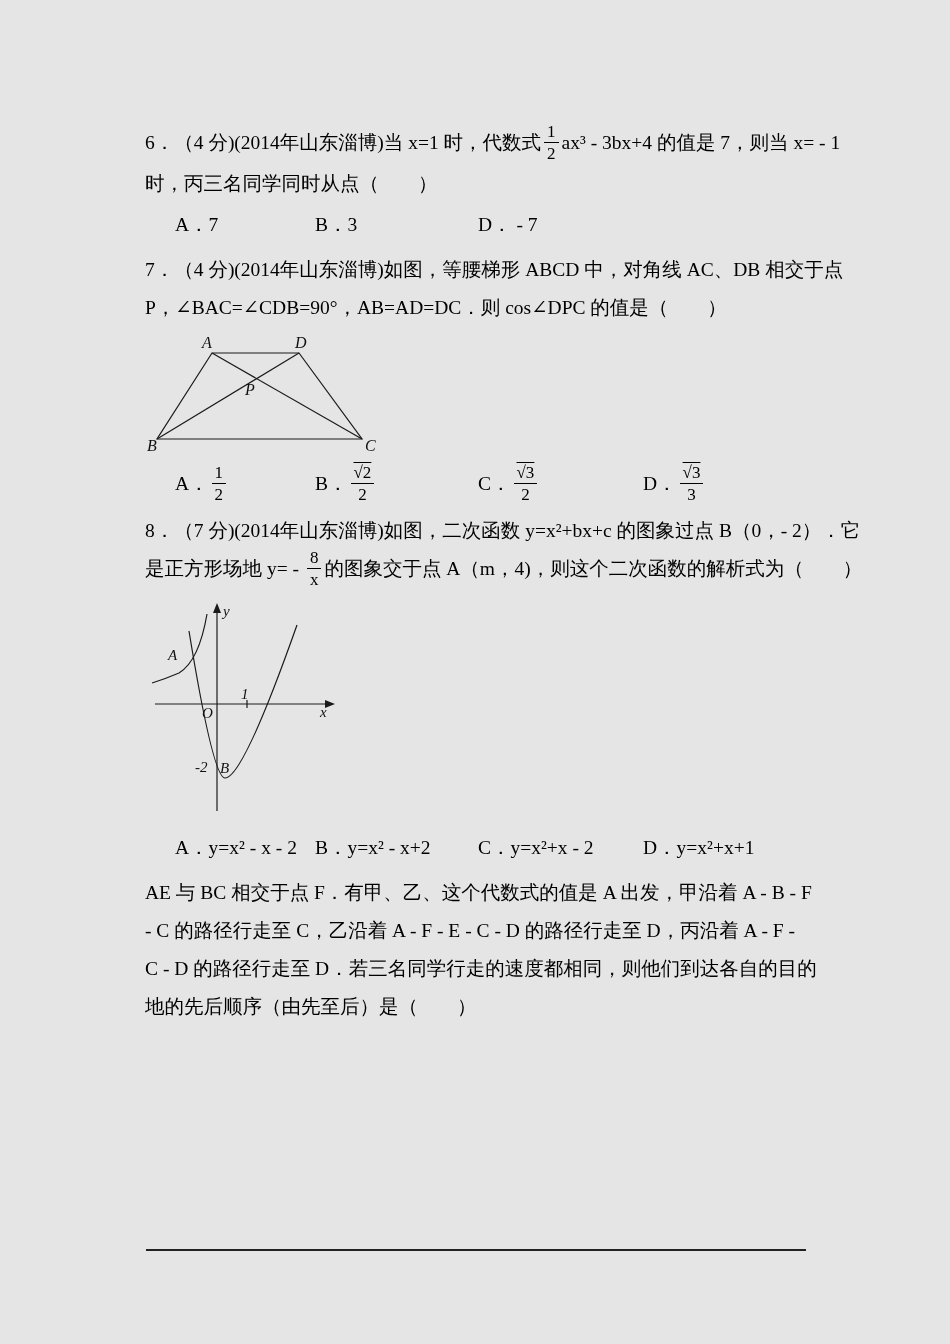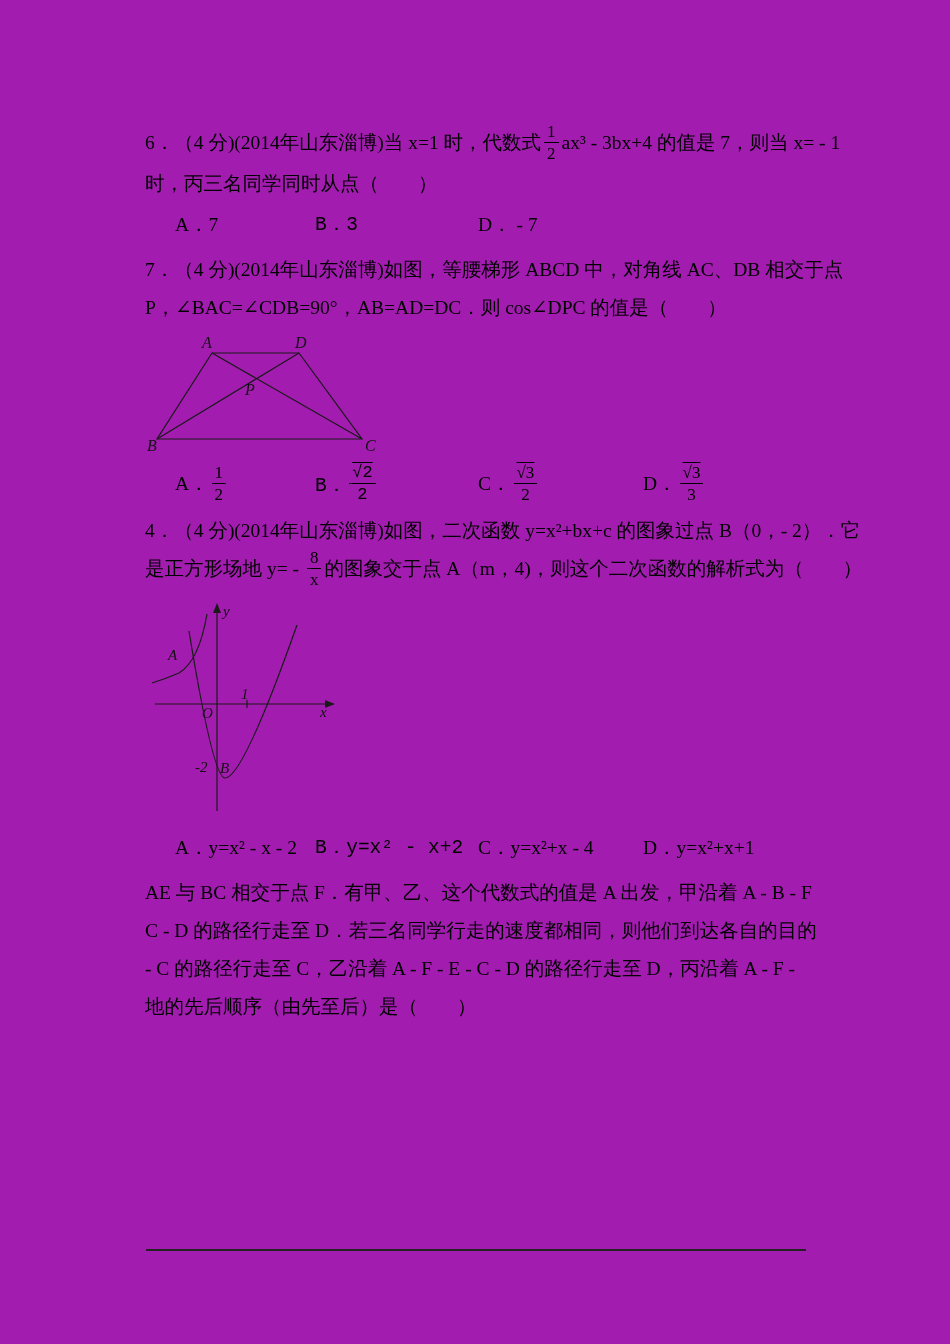--- a/index.html
+++ b/index.html
@@ -1,21 +1,21 @@
 <!DOCTYPE html>
 <html><head>
 <meta charset="utf-8">
 <style>
   * { box-sizing: border-box; }
   html, body { margin: 0; padding: 0; background: #ffffff; }
   .page {
     position: relative;
     width: 950px;
     height: 1344px;
-    background: #a21caf;
+    background: #e5e5e5;
     color: #000000;
     font-family: "Liberation Serif", "DejaVu Serif", serif;
     font-size: 19.5px;
     overflow: hidden;
   }
   .content {
     position: absolute;
     left: 145px;
     top: 124px;
     width: 670px;
@@ -31,23 +31,23 @@
     line-height: 1.12;
     font-size: 17px;
     margin: 0 3px;
     transform: translateY(-2px);
   }
   .frac .num { display: block; border-bottom: 1.2px solid #000; padding: 0 3px 1px 3px; }
   .frac .den { display: block; padding-top: 1px; }
   .rad { text-decoration: overline; }
 
   
-  .opts { display: flex; align-items: flex-end; line-height: 40px; margin: 2px 0 4px 30px; white-space: nowrap; }
+  .opts { display: flex; align-items: flex-start; line-height: 40px; margin: 2px 0 4px 30px; white-space: nowrap; }
   .slot-a { width: 140px; }
-  .slot-b { width: 163px; font-family: Liberation Mono, monospace; }
+  .slot-b { width: 163px; }
   .slot-c { width: 165px; }
   .slot-d { flex: 1; }
 
   .fig { margin: 8px 0 4px 2px; }
   .figlabel text {
     font-family: "Liberation Serif", "DejaVu Serif", serif;
     font-style: italic;
     font-size: 16px;
     fill: #111111;
   }
@@ -98,21 +98,21 @@
 
       <div class="opts">
         <span class="slot-a"><span>A．</span><span class="frac"><span class="num">1</span><span class="den">2</span></span></span>
         <span class="slot-b"><span>B．</span><span class="frac"><span class="num rad">√2</span><span class="den">2</span></span></span>
         <span class="slot-c"><span>C．</span><span class="frac"><span class="num rad">√3</span><span class="den">2</span></span></span>
         <span class="slot-d"><span>D．</span><span class="frac"><span class="num rad">√3</span><span class="den">3</span></span></span>
       </div>
     </section>
 
     <section>
-      <p class="line">4．（4 分)(2014年山东淄博)如图，二次函数 y=x²+bx+c 的图象过点 B（0，- 2）．它</p>
+      <p class="line">8．（7 分)(2014年山东淄博)如图，二次函数 y=x²+bx+c 的图象过点 B（0，- 2）．它</p>
       <p class="line"><span>是正方形场地 y= - </span><span class="frac"><span class="num">8</span><span class="den">x</span></span><span>的图象交于点 A（m，4)，则这个二次函数的解析式为（　　）</span></p>
 
       <svg class="fig fig-graph" width="200" height="218" viewBox="0 0 200 218">
         <g stroke="#1a1a1a" stroke-width="1.2" fill="none">
           <line x1="70" y1="12" x2="70" y2="212"></line>
           <line x1="8" y1="105" x2="182" y2="105"></line>
           <line x1="100" y1="101" x2="100" y2="109"></line>
           <path d="M42 32 Q66 179 78 179 Q96 179 150 26"></path>
           <path d="M60 15 Q52 62 32 74 Q18 80 5 84"></path>
         </g>
@@ -127,28 +127,28 @@
           <text x="94" y="100">1</text>
           <text x="21" y="61">A</text>
           <text x="73" y="174">B</text>
           <text x="48" y="173">-2</text>
         </g>
       </svg>
 
       <div class="opts">
         <span class="slot-a">A．y=x² - x - 2</span>
         <span class="slot-b">B．y=x² - x+2</span>
-        <span class="slot-c">C．y=x²+x - 4</span>
+        <span class="slot-c">C．y=x²+x - 2</span>
         <span class="slot-d">D．y=x²+x+1</span>
       </div>
     </section>
 
     <section>
       <p class="line">AE 与 BC 相交于点 F．有甲、乙、这个代数式的值是 A 出发，甲沿着 A - B - F</p>
+      <p class="line"> - C 的路径行走至 C，乙沿着 A - F - E - C - D 的路径行走至 D，丙沿着 A - F - </p>
       <p class="line">C - D 的路径行走至 D．若三名同学行走的速度都相同，则他们到达各自的目的</p>
-      <p class="line"> - C 的路径行走至 C，乙沿着 A - F - E - C - D 的路径行走至 D，丙沿着 A - F - </p>
       <p class="line">地的先后顺序（由先至后）是（　　）</p>
     </section>
 
   </div>
 
   <div class="footer-rule"></div>
 </div>
 
 </body></html>

